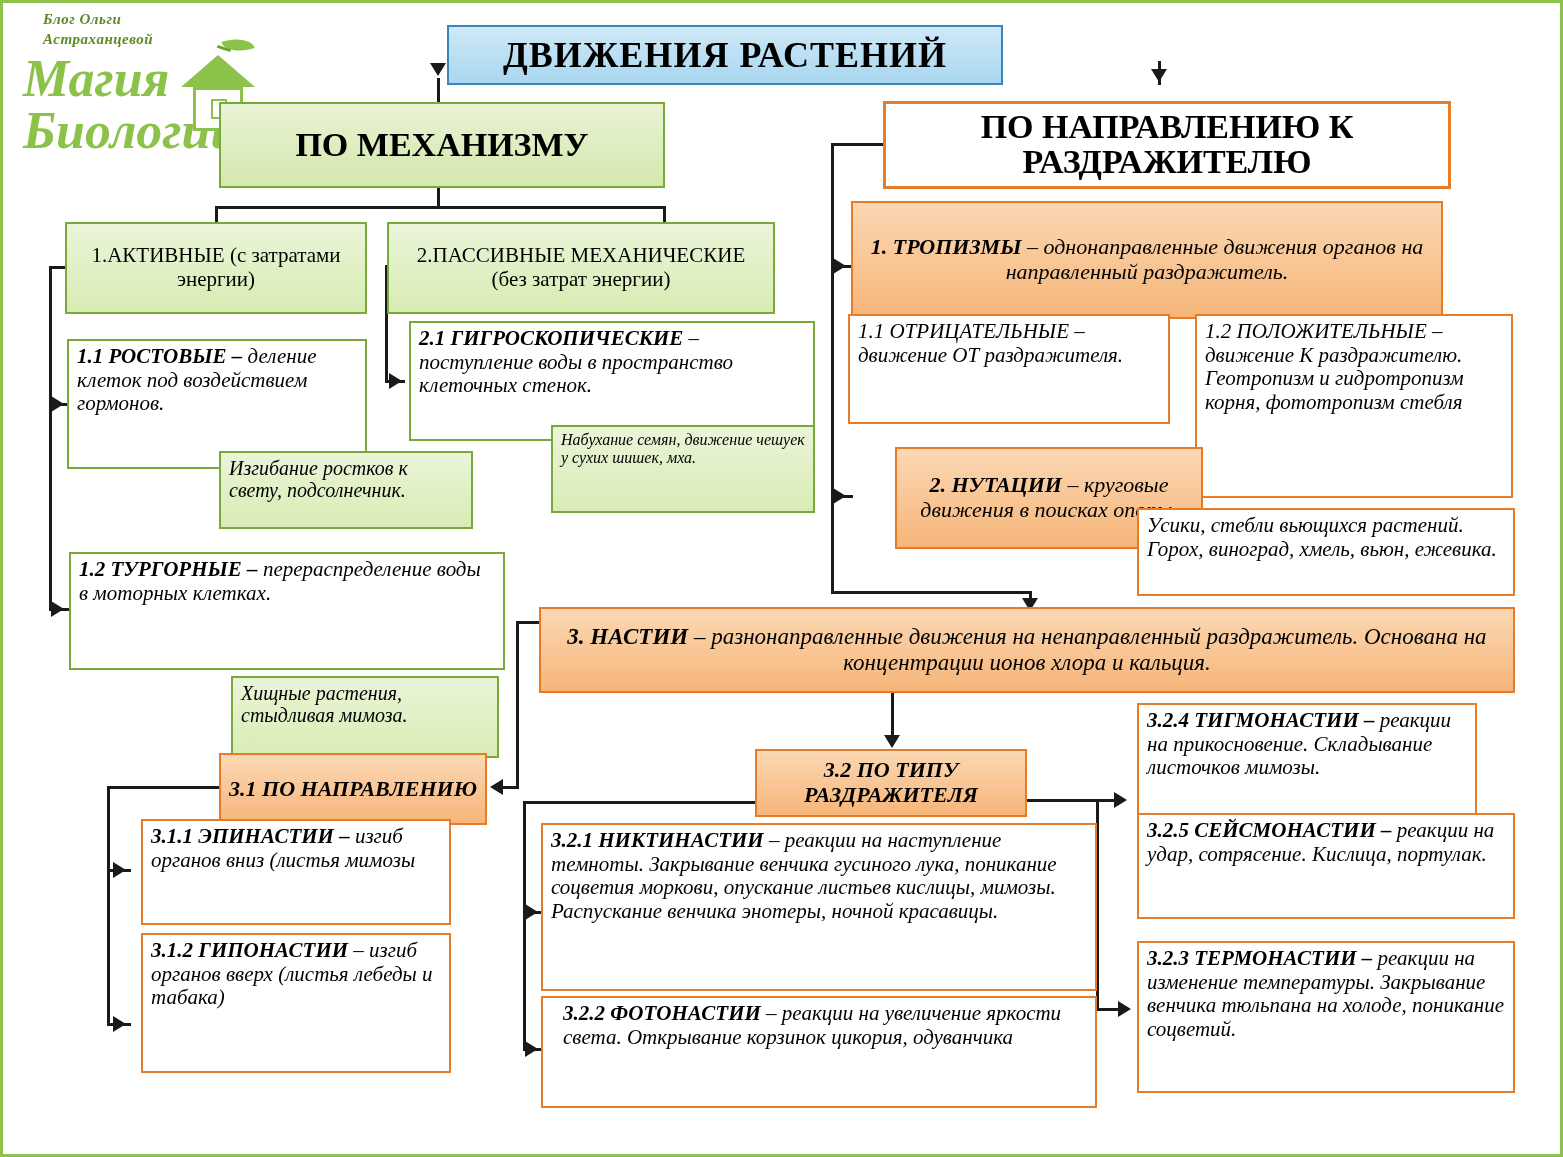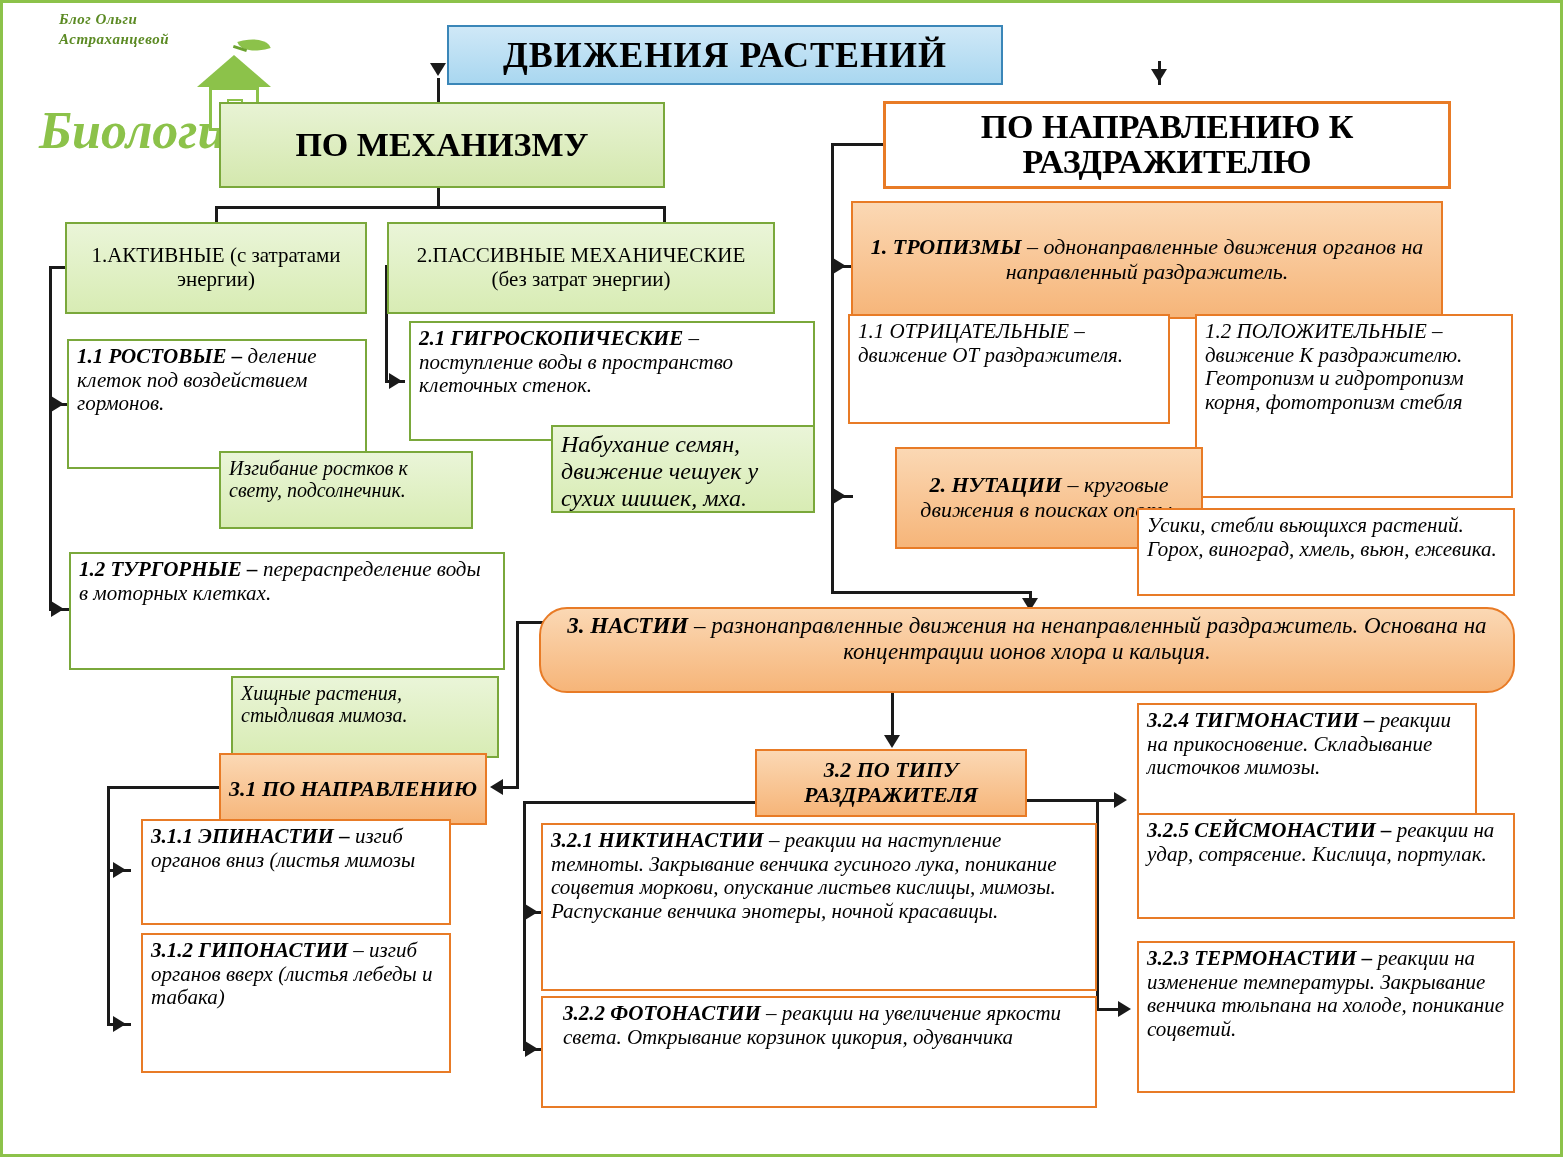--- a/index.html
+++ b/index.html
@@ -52,21 +52,21 @@
     background: #ffffff;
     border: 2px solid #e87b26;
   }
   .ital { font-style: italic; }
   b, .b { font-weight: bold; }
   .center { text-align: center; }
 
   
   #logo {
     position: absolute;
-    left: 26px; top: 6px;
+    left: 10px; top: 6px;
     width: 270px; height: 150px;
   }
   #logo .l1 {
     position: absolute; left: 30px; top: 2px;
     font-family: "Liberation Serif", serif;
     font-style: italic; font-weight: bold;
     font-size: 15px; color: #5b8a23; letter-spacing: .5px;
   }
   #logo .l2 {
     position: absolute; left: 30px; top: 22px;
@@ -153,20 +153,21 @@
   }
 </style>
 </head>
 <body>
 
 <div id="page">
 
   <div id="logo">
     <div class="l1">Блог Ольги</div>
     <div class="l2">Астраханцевой</div>
+    <div class="l3">Магия</div>
     <div class="l4">Биологии</div>
     <div class="house">
       <div class="leaf"></div>
       <div class="stem"></div>
       <div class="roof"></div>
       <div class="wall"></div>
       <div class="win"></div>
     </div>
   </div>
 
@@ -244,21 +245,21 @@
   <div class="box green-plain ital" style="left:64px; top:336px; width:300px; height:130px; font-size:21px;">
     <span class="b">1.1 РОСТОВЫЕ – </span><span>деление клеток под воздействием гормонов.</span>
   </div>
 
   <div class="box green ital" style="left:216px; top:448px; width:254px; height:78px; font-size:20px;">Изгибание ростков к свету, подсолнечник.</div>
 
   <div class="box green-plain ital" style="left:406px; top:318px; width:406px; height:120px; font-size:21px;">
     <span class="b">2.1 ГИГРОСКОПИЧЕСКИЕ</span><span> – поступление воды в пространство клеточных стенок.</span>
   </div>
 
-  <div class="box green ital" style="left:548px; top:422px; width:264px; height:88px; font-size:24px;">Набухание семян, движение чешуек у сухих шишек, мха.</div>
+  <div class="box green ital" style="left:548px; top:422px; width:264px; height:88px; font-size:16px;">Набухание семян, движение чешуек у сухих шишек, мха.</div>
 
   <div class="box green-plain ital" style="left:66px; top:549px; width:436px; height:118px; font-size:21px;">
     <span class="b">1.2 ТУРГОРНЫЕ – </span><span>перераспределение воды в моторных клетках.</span>
   </div>
 
   <div class="box green ital" style="left:228px; top:673px; width:268px; height:82px; font-size:20px;">Хищные растения, стыдливая мимоза.</div>
 
   <div class="box orange center ital" style="left:848px; top:198px; width:592px; height:118px; font-size:22px; display:flex; align-items:center; justify-content:flex-start;">
     <div>
       <span class="b">1. ТРОПИЗМЫ</span><span> – однонаправленные движения органов на направленный раздражитель.</span>
@@ -270,21 +271,21 @@
   <div class="box orange-plain ital" style="left:1192px; top:311px; width:318px; height:184px; font-size:21px;">1.2 ПОЛОЖИТЕЛЬНЫЕ – движение К раздражителю. Геотропизм и гидротропизм корня, фототропизм стебля</div>
 
   <div class="box orange center ital" style="left:846px; top:444px; width:308px; height:102px; font-size:22px; display:flex; align-items:center; justify-content:center;margin-left:46px;">
     <div>
       <span class="b">2. НУТАЦИИ</span><span> – круговые движения в поисках опоры.</span>
     </div>
   </div>
 
   <div class="box orange-plain ital" style="left:1134px; top:505px; width:378px; height:88px; font-size:21px;">Усики, стебли вьющихся растений. Горох, виноград, хмель, вьюн, ежевика.</div>
 
-  <div class="box orange center ital" style="left:536px; top:604px; width:976px; height:86px; font-size:23px; display:flex; justify-content:center;border-radius:28px;">
+  <div class="box orange center ital" style="left:536px; top:604px; width:976px; height:86px; font-size:23px; display:flex; align-items:center; justify-content:center;">
     <div>
       <span class="b">3. НАСТИИ</span><span> – разнонаправленные движения на ненаправленный раздражитель. Основана на концентрации ионов хлора и кальция.</span>
     </div>
   </div>
 
   <div class="box orange center ital b" style="left:216px; top:750px; width:268px; height:72px; font-size:22px; display:flex; align-items:center; justify-content:center;">3.1 ПО НАПРАВЛЕНИЮ</div>
 
   <div class="box orange center ital b" style="left:752px; top:746px; width:272px; height:68px; font-size:22px; display:flex; align-items:center; justify-content:center;">3.2 ПО ТИПУ РАЗДРАЖИТЕЛЯ</div>
 
   <div class="box orange-plain ital" style="left:138px; top:816px; width:310px; height:106px; font-size:21px;">

